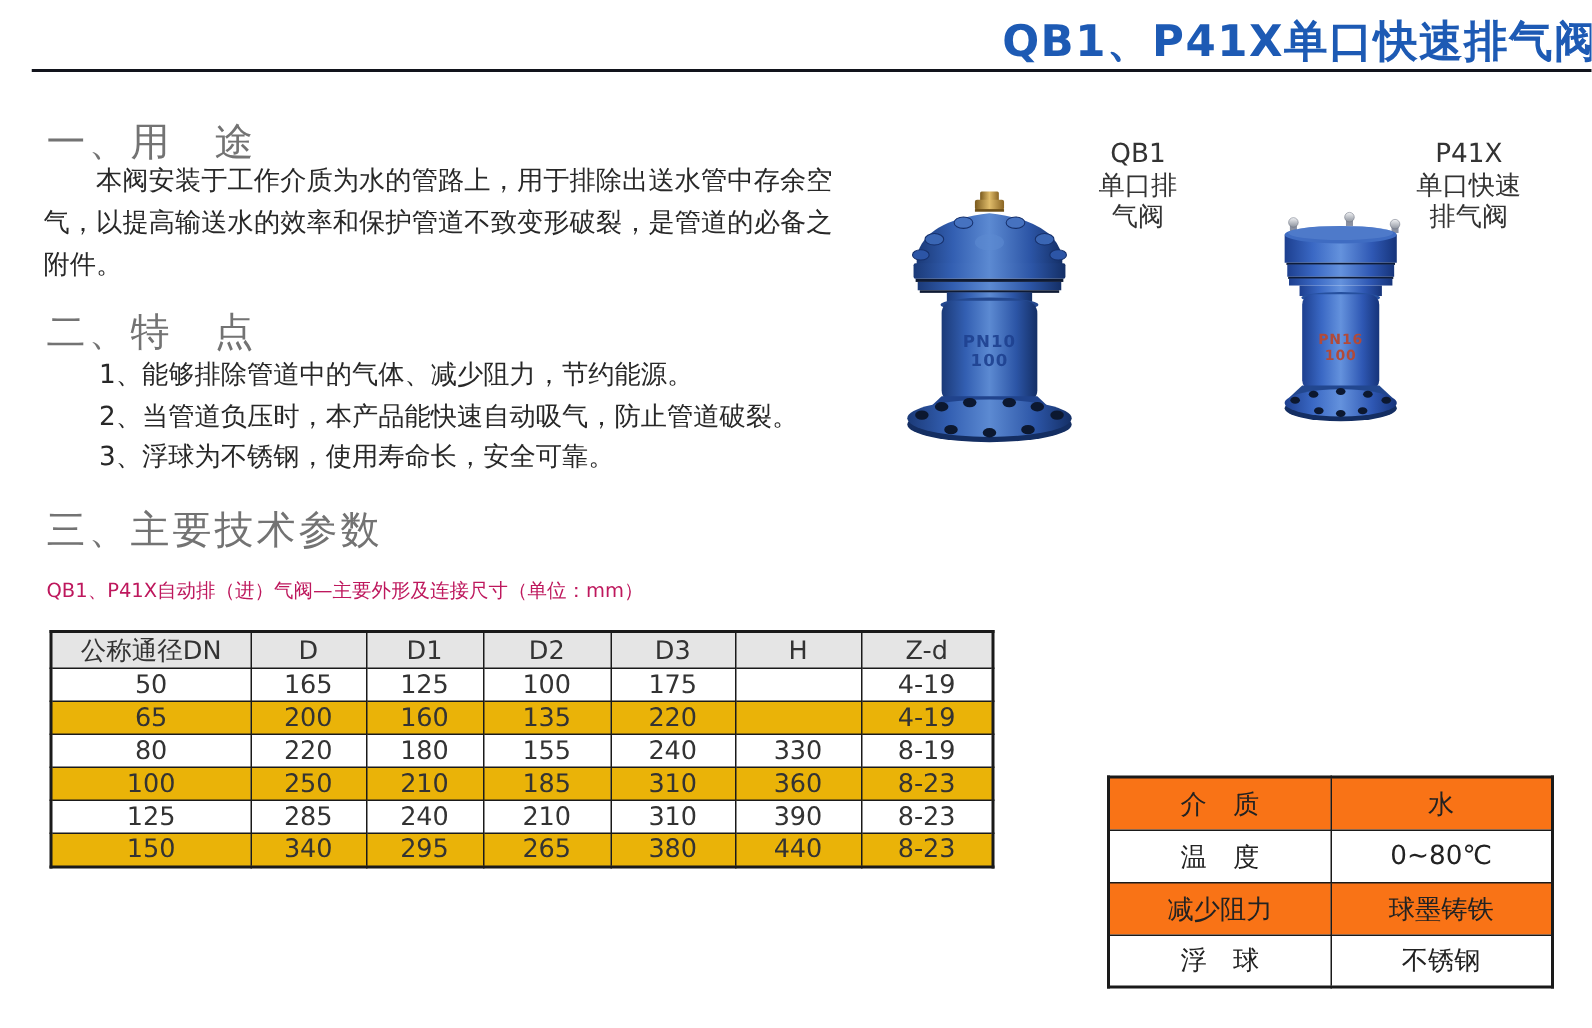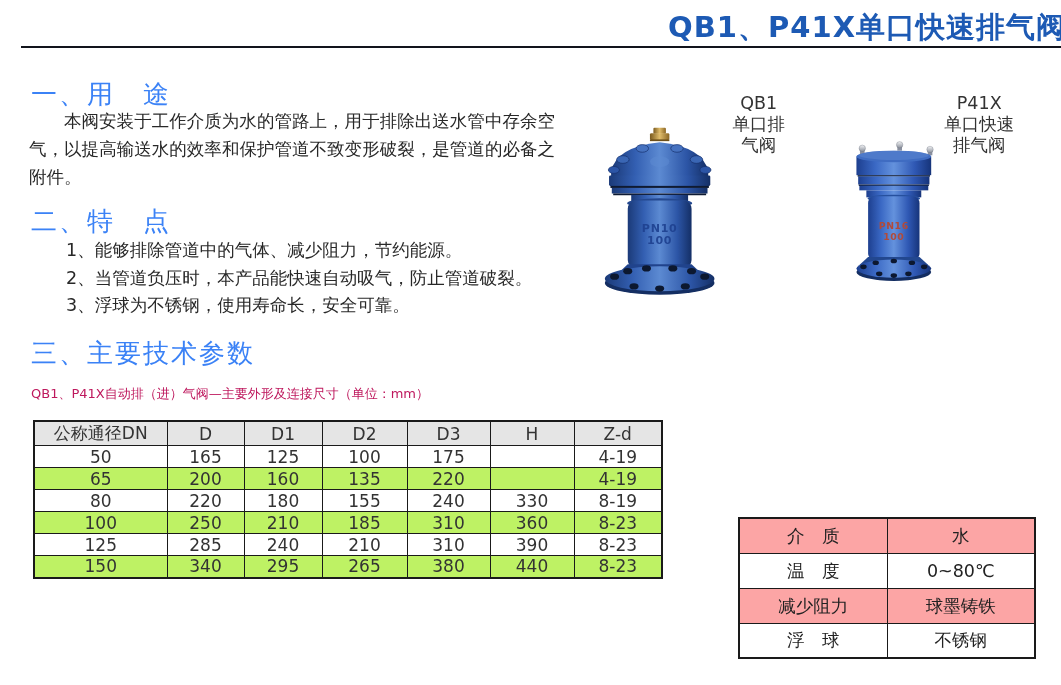--- a/index.html
+++ b/index.html
@@ -7,21 +7,21 @@
   .page {
     position:relative; width:1061px; height:685px; background:#ffffff;
     font-family:"DejaVu Sans","Liberation Sans",sans-serif; color:#262626; overflow:hidden;margin-left:21px;
   }
   .doc-title {
     position:absolute; top:8px; right:16px; width:1045px; text-align:right;
     font-size:29px; font-weight:bold; color:#1d5ab4; letter-spacing:1px;
   }
   .title-rule { position:absolute; top:46px; left:0; width:1044px; height:2px; background:#12141c; }
 
-  .sec-heading { position:absolute; left:10px; font-size:26px; color:#3b82f6; font-weight:500; letter-spacing:2px; }
+  .sec-heading { position:absolute; left:10px; font-size:26px; color:#737373; font-weight:500; letter-spacing:2px; }
   .sec-purpose-h { top:77px; }
   .sec-features-h { top:204px; }
   .sec-params-h { top:336px; }
 
   .purpose-body {
     position:absolute; left:8px; top:107px; width:526px;
     font-size:17.5px; line-height:28px; text-indent:2em; text-align:justify; color:#282828;
   }
   .features-list { position:absolute; left:45px; top:237px; font-size:17.5px; line-height:27.5px; color:#282828; }
   .feature-item { white-space:nowrap; }
@@ -31,32 +31,32 @@
   table { border-collapse:collapse; table-layout:fixed; }
   table.dim-table {
     position:absolute; left:12px; top:420px; width:628px;
     border:2px solid #1a1a1a; font-size:17px; color:#333;
   }
   .dim-table th, .dim-table td {
     border:1px solid #1a1a1a; text-align:center; vertical-align:middle;
     height:22px; font-weight:normal; padding:0 2px;
   }
   .dim-table thead th { background:#e5e5e5; }
-  .dim-table tr.alt td { background:#bef264; }
+  .dim-table tr.alt td { background:#eab308; }
 
   table.spec-table {
     position:absolute; left:717px; top:517px; width:298px;
     border:2px solid #1a1a1a; font-size:17.5px; color:#222;
   }
   .spec-table td {
     border:1px solid #1a1a1a; text-align:center; vertical-align:middle;
     height:35px; padding:0 2px;
   }
   .spec-table col.c1 { width:148px; }
-  .spec-table tr.alt td { background:#fca5a5; }
+  .spec-table tr.alt td { background:#f97316; }
 
   .figure { position:absolute; display:flex; align-items:flex-start; }
   .fig-qb1 { left:570px; top:88px; width:198px; }
   .fig-p41x { left:822px; top:88px; width:172px; }
   .fig-caption { margin-top:5px; text-align:center; font-size:17.5px; line-height:21px; color:#333; }
 </style>
 </head>
 <body>
 
 <div class="page">

